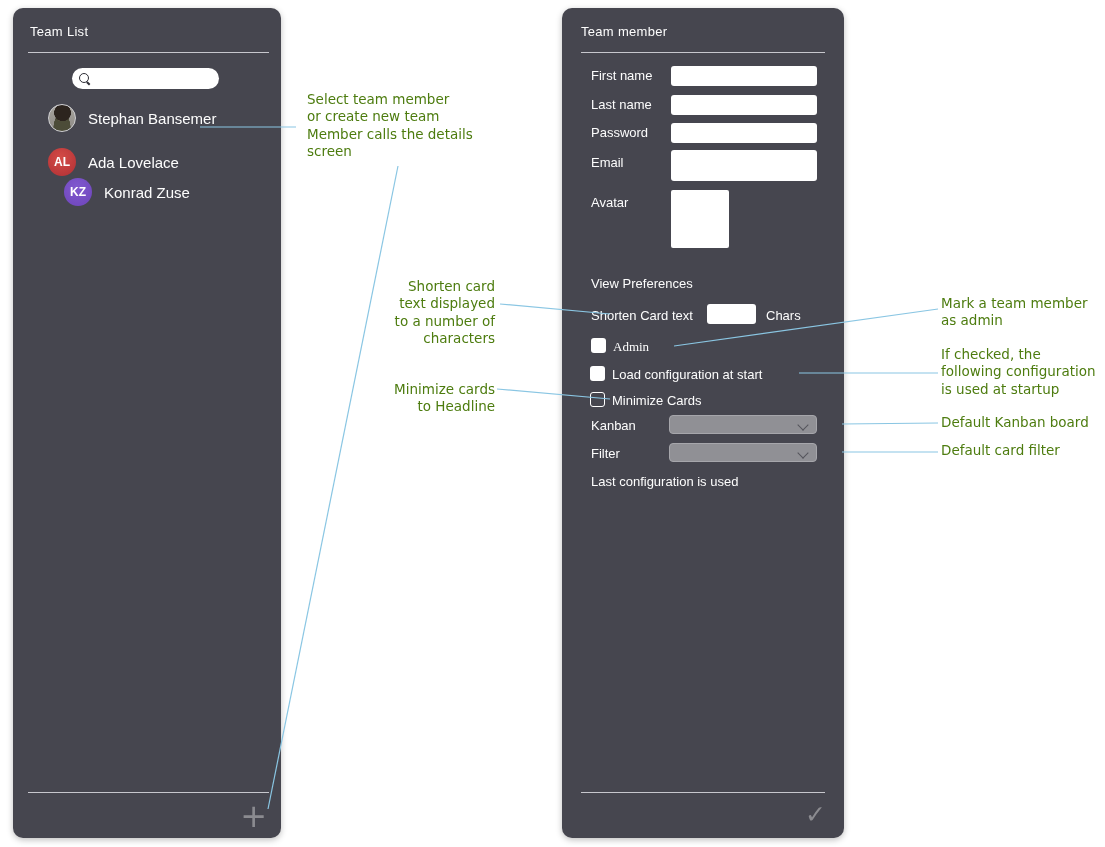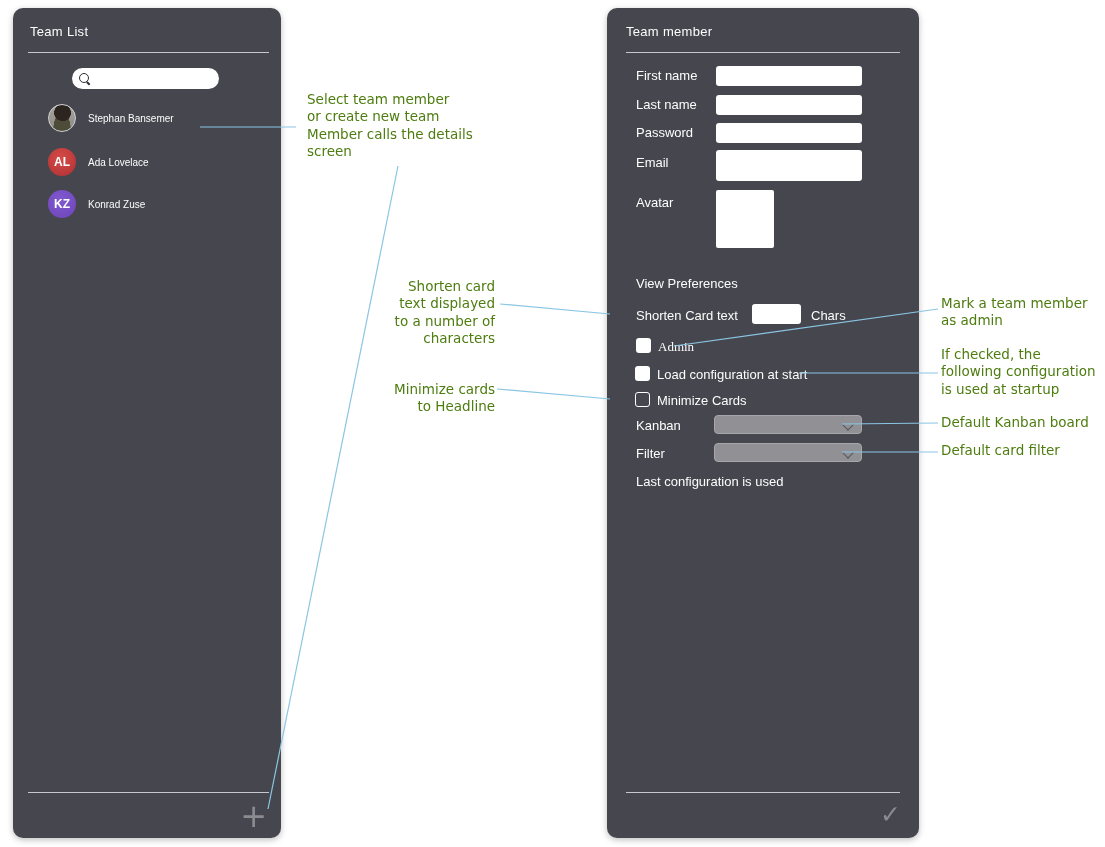--- a/index.html
+++ b/index.html
@@ -1,21 +1,21 @@
 <!DOCTYPE html>
 <html><head>
 <meta charset="utf-8">
 <style>
   * { margin:0; padding:0; box-sizing:border-box; }
   html,body { width:1105px; height:847px; background:#ffffff; font-family:"Liberation Sans", sans-serif; position:relative; overflow:hidden; }
 
   
   .panel { position:absolute; top:8px; height:830px; background:#46464f; border-radius:10px; box-shadow:0 2px 6px rgba(0,0,0,.25); }
   .panel-left  { left:13px;  width:268px; }
-  .panel-right { left:607px; width:312px; }
+  .panel-right { left:562px; width:282px; }
 
   .panel-title { position:absolute; color:#fdfdfd; font-size:13px; letter-spacing:.3px; }
   .divider { position:absolute; height:1px; background:#c7c7cd; }
 
   
   .search-pill { position:absolute; left:59px; top:60px; width:147px; height:21px; background:#ffffff; border-radius:11px; display:flex; align-items:center; padding-left:6px; }
   .mag-icon { width:13px; height:13px; position:relative; display:inline-block; }
   .mag-icon::before { content:""; position:absolute; left:1px; top:1px; width:8px; height:8px; border:1.6px solid #2e2e36; border-radius:50%; }
   .mag-icon::after  { content:""; position:absolute; left:9px; top:9px; width:4px; height:1.6px; background:#2e2e36; transform:rotate(45deg); transform-origin:left center; }
   .search-field { border:none; outline:none; background:transparent; flex:1; height:100%; font-size:12px; padding:0 6px 0 2px; }
@@ -23,21 +23,21 @@
   .member-row { position:absolute; left:35px; display:flex; align-items:center; height:28px; width:220px; cursor:default; }
   .avatar { width:28px; height:28px; border-radius:50%; flex:0 0 28px; display:flex; align-items:center; justify-content:center; color:#fff; font-size:12px; font-weight:bold; }
   .avatar-photo { border:1px solid #cfcfd2;
     background:
       radial-gradient(circle at 52% 30%, #2c241e 0 36%, rgba(0,0,0,0) 38%),
       radial-gradient(circle at 47% 47%, #c99f7e 0 20%, rgba(0,0,0,0) 22%),
       radial-gradient(ellipse at 50% 92%, #4c4c38 0 46%, rgba(0,0,0,0) 48%),
       linear-gradient(#a7a49e, #8d8a85); }
   .avatar-red    { background:radial-gradient(circle at 45% 35%, #d44c47, #b02f34); }
   .avatar-purple { background:radial-gradient(circle at 45% 35%, #8159cf, #6d44ba); }
-  .member-name { color:#fdfdfd; font-size:10px; margin-left:12px; white-space:nowrap; }
+  .member-name { color:#fdfdfd; font-size:15px; margin-left:12px; white-space:nowrap; }
 
   .plus-btn { position:absolute; right:14px; top:793px; color:#8b8b90; font-size:32px; font-weight:400; line-height:30px; cursor:default; font-family:"DejaVu Sans", sans-serif; }
 
   
   .f-label { position:absolute; left:29px; color:#fdfdfd; font-size:13px; white-space:nowrap; }
   .f-input { position:absolute; left:109px; width:146px; height:20px; background:#ffffff; border:none; border-radius:3px; outline:none; font-size:12px; padding:0 5px; }
   .f-input.email { height:31px; }
   .avatar-box { position:absolute; left:109px; top:182px; width:58px; height:58px; background:#ffffff; border-radius:2px; }
 
   .shorten-input { position:absolute; left:145px; top:296px; width:49px; height:20px; background:#ffffff; border:none; border-radius:3px; outline:none; font-size:12px; padding:0 4px; }
@@ -79,21 +79,21 @@
   </div>
 
   <div class="member-row" style="top:96px;">
     <span class="avatar avatar-photo"></span>
     <span class="member-name">Stephan Bansemer</span>
   </div>
   <div class="member-row" style="top:140px;">
     <span class="avatar avatar-red">AL</span>
     <span class="member-name">Ada Lovelace</span>
   </div>
-  <div class="member-row" style="top:182px;">
+  <div class="member-row" style="top:170px;margin-left:16px;">
     <span class="avatar avatar-purple">KZ</span>
     <span class="member-name">Konrad Zuse</span>
   </div>
 
   <div class="divider" style="left:15px; right:12px; top:784px;"></div>
   <div class="plus-btn">+</div>
 </div>
 
 <div class="panel panel-right">
   <div class="panel-title" style="left:19px; top:16px;">Team member</div>

